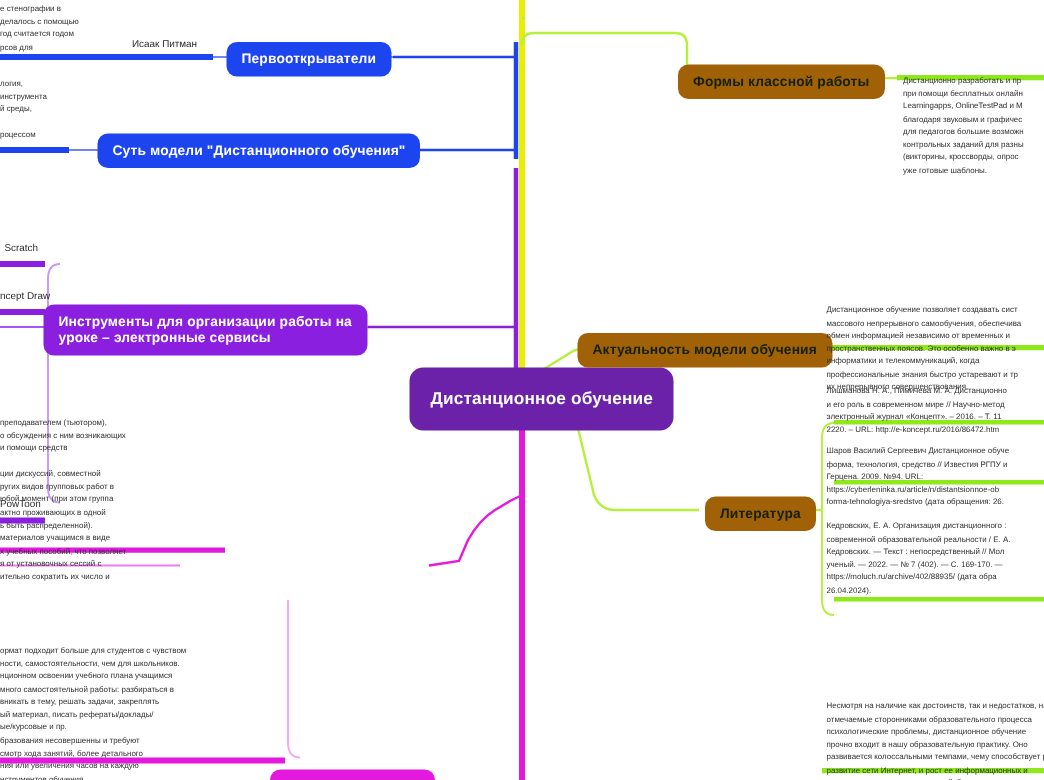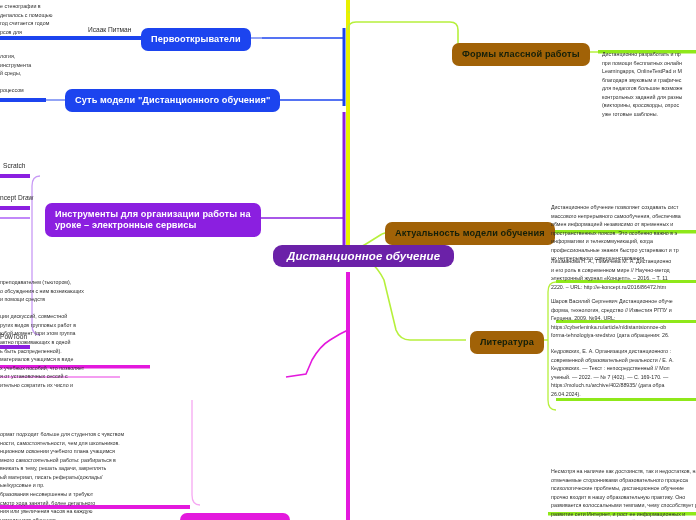--- a/index.html
+++ b/index.html
@@ -20,23 +20,22 @@
     color:#ffffff;
     display:flex;
     align-items:center;
     box-sizing:border-box;
     line-height:1.22;
     letter-spacing:.1px;
   }
   .node.central{
     background:#6b21a8;
     font-size:11.5px;
-    padding:4px 14px;
+    padding:14px 14px;
     border-radius:9px;
-    font-style:italic;
   }
   .node.blue{ background:#1c44ef; font-size:9.2px; padding:6px 10px; }
   .node.green{ background:#a16207; color:#15200a; font-size:9.2px; padding:6px 10px; }
   .node.purple{ background:#8b1fe0; font-size:9.2px; padding:6px 10px; }
   .node.magenta{ background:#e319dd; font-size:9.2px; padding:6px 10px; }
 
   .leaflabel{
     position:absolute;
     font-size:6.6px;
     color:#2b2b2b;
@@ -107,29 +106,29 @@
     <rect x="556" y="398" width="140" height="3" fill="#8fe81a"></rect>
     <rect x="548" y="512" width="148" height="3.5" fill="#8fe81a"></rect>
 
     <rect x="577" y="44" width="2.6" height="14" fill="#e8a800"></rect>
   </svg>
 
   <div class="node central" style="left:273px;top:245px;">
     <span>Дистанционное обучение</span>
   </div>
 
-  <div class="node blue" style="left:141px;top:28px;">
+  <div class="node blue" style="left:151px;top:28px;">
     <span>Первооткрыватели</span>
   </div>
 
   <div class="node blue" style="left:65px;top:89px;">
     <span>Суть модели "Дистанционного обучения"</span>
   </div>
 
-  <div class="node purple" style="left:29px;top:203px;width:216px;margin-left:16px;">
+  <div class="node purple" style="left:29px;top:203px;width:216px;">
     <span>Инструменты для организации работы на уроке – электронные сервисы</span>
   </div>
 
 
   <div class="node magenta" style="left:180px;top:513px;width:110px;height:14px;overflow:hidden;"></div>
 
   <div class="node green" style="left:452px;top:43px;">
     <span>Формы классной работы</span>
   </div>
 

